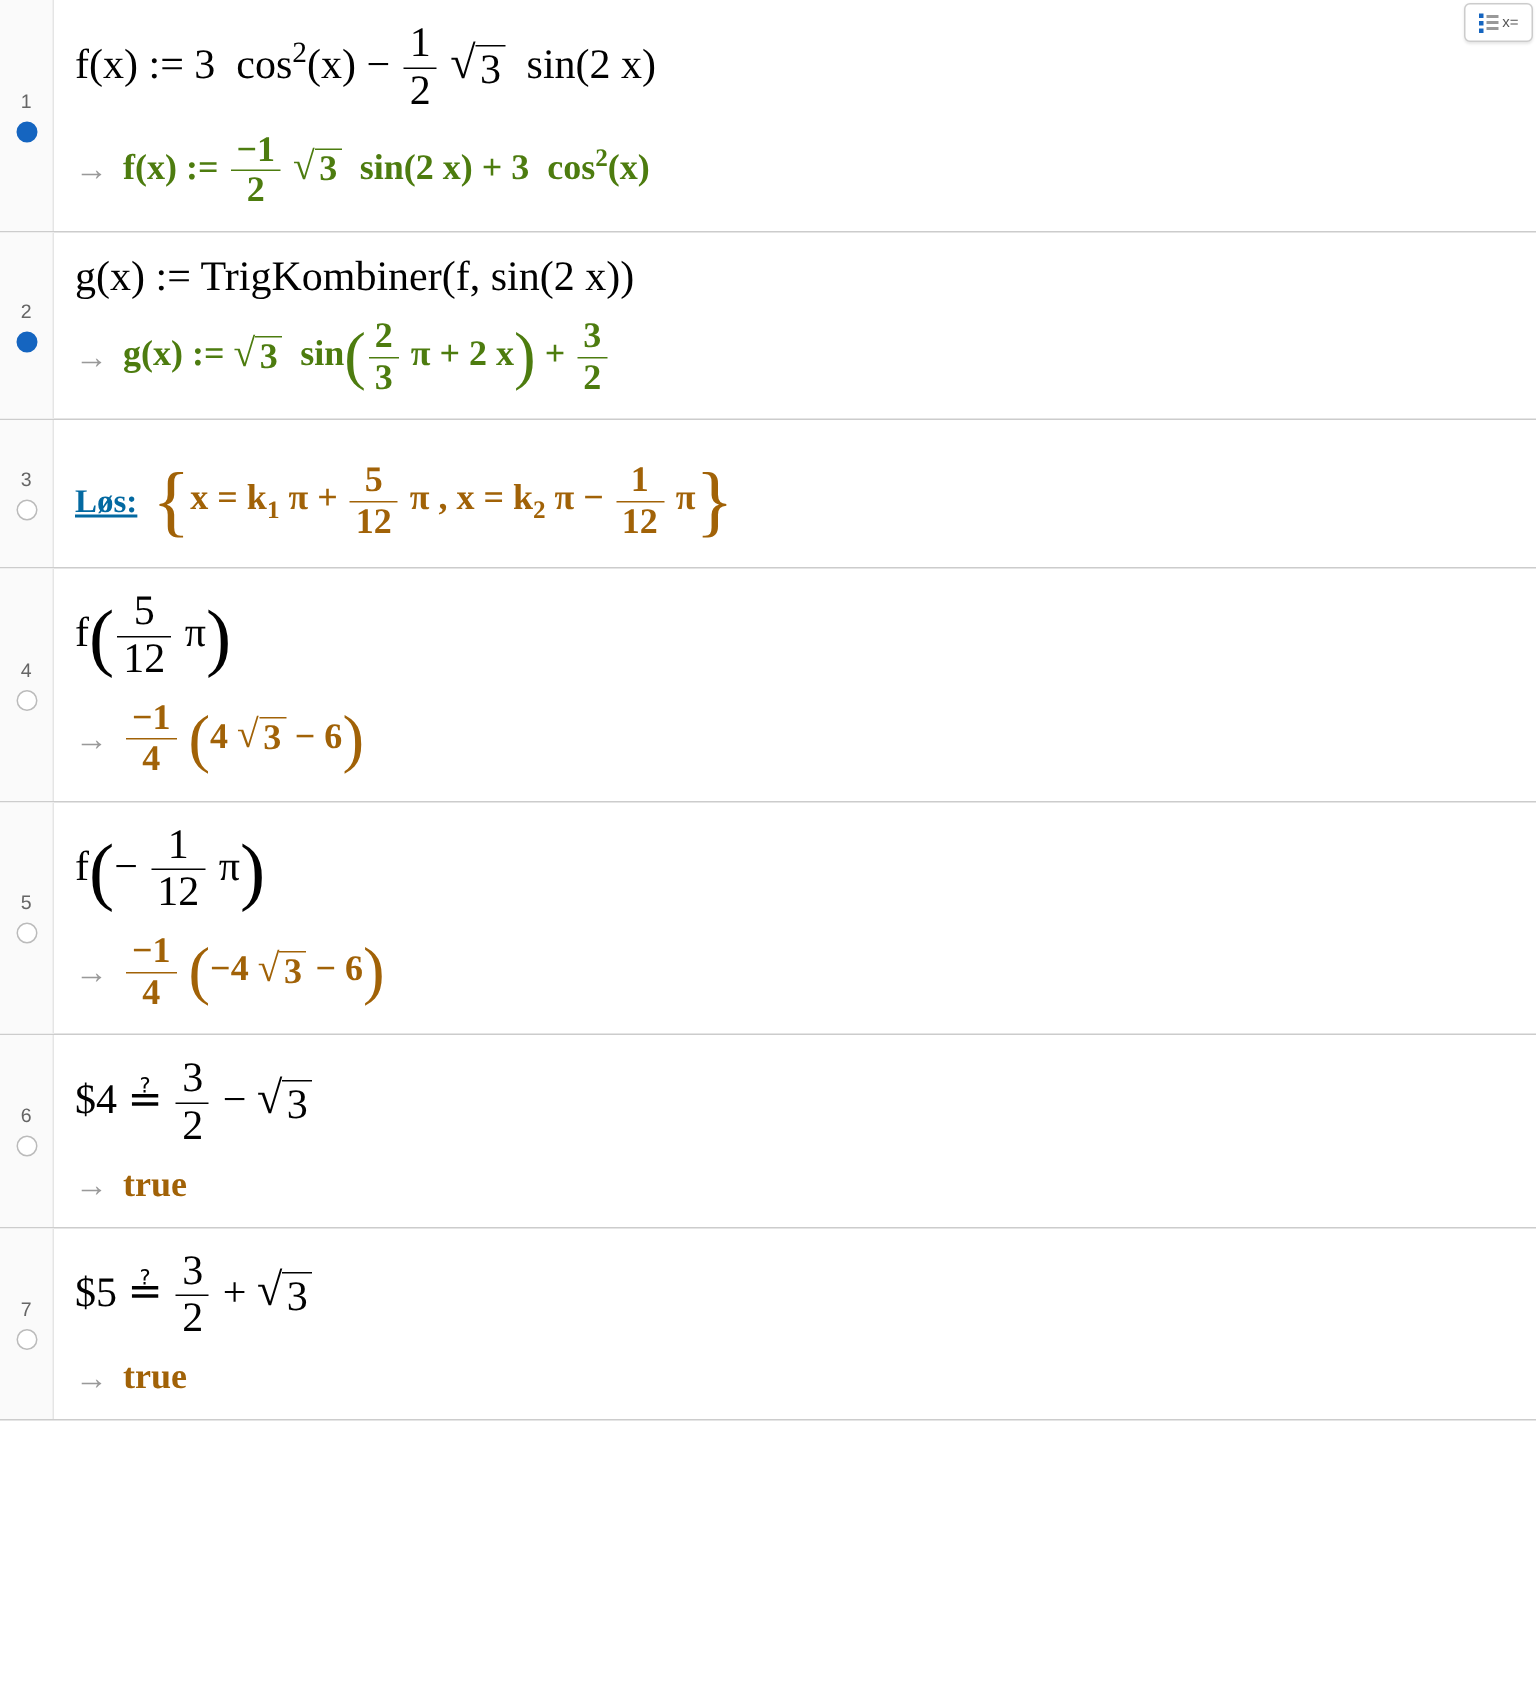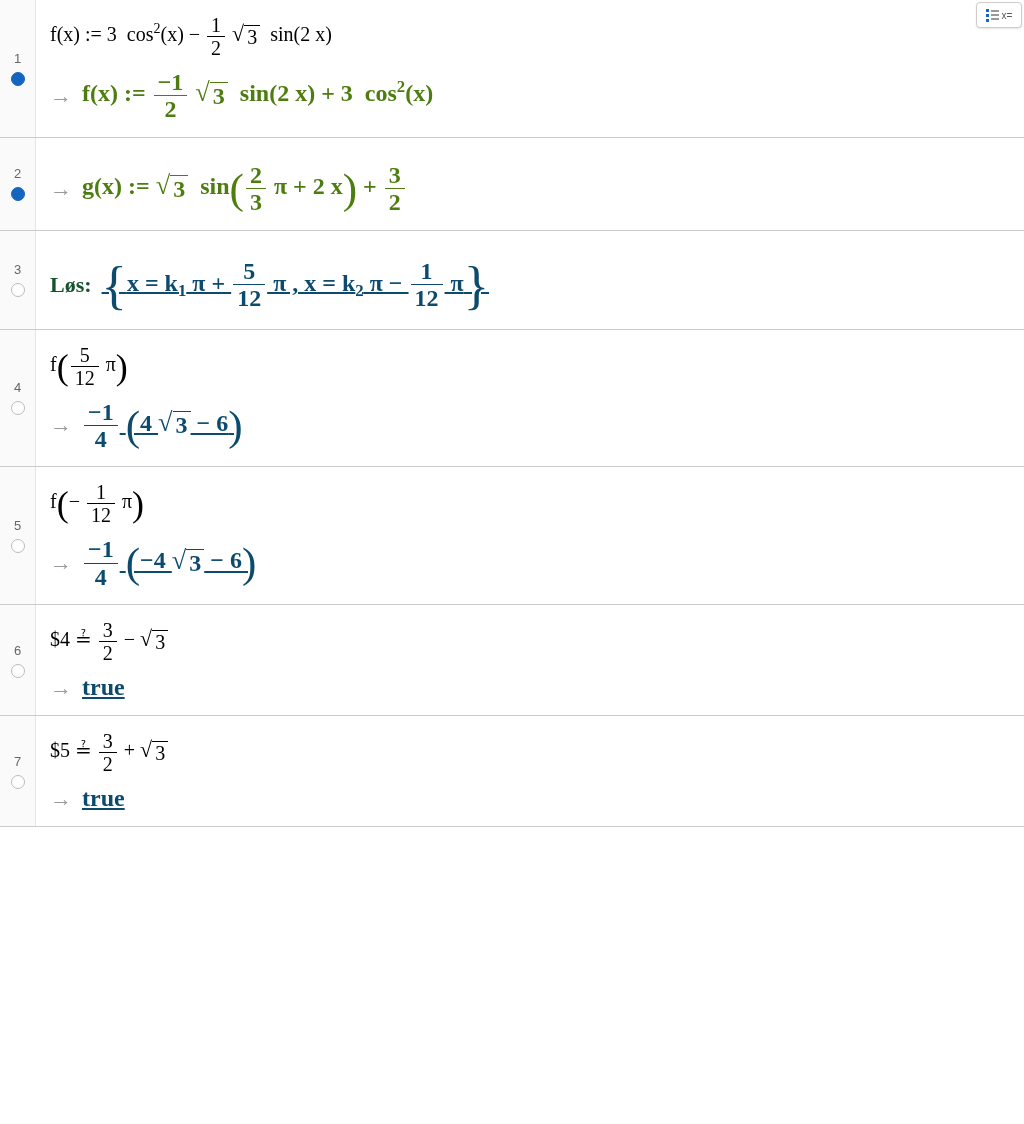--- a/index.html
+++ b/index.html
@@ -47,21 +47,21 @@
   }
   .marker.grey {
     border-color: #bbb;
   }
   .content {
     flex: 1;
     padding: 14px 10px 14px 10px;
     font-family: 'Cambria Math', 'Times New Roman', serif;
   }
   .input-line {
-    font-size: 20px;
+    font-size: 28px;
     color: #010101;
     margin-bottom: 6px;
     padding-left: 4px;
   }
   .output-line {
     font-size: 24px;
     padding-left: 4px;
     display: flex;
     align-items: center;
     gap: 10px;
@@ -70,28 +70,28 @@
   .arrow {
     color: #999;
     font-size: 22px;
     font-weight: normal;
   }
   .result {
     color: #4d7c0f;
     font-weight: bold;
   }
   .result-black {
-    color: #0c4a6e;
+    color: #a16207;
     font-weight: bold;
-    text-decoration: underline;
   }
   .solve-label {
-    color: #14532d;
+    color: #0369a1;
     font-weight: bold;
     font-size: 22px;
+    text-decoration: underline;
   }
   .frac {
     display: inline-block;
     vertical-align: middle;
     text-align: center;
     margin: 0 2px;
   }
   .frac .num {
     display: block;
     border-bottom: 1.5px solid currentColor;
@@ -186,20 +186,21 @@
             </span><span class="sp"></span> sin(2 x) + 3<span class="sp"></span> cos<sup>2</sup>(x)</span>
         </div>
       </div>
     </div>
     <div class="row">
       <div class="gutter">
         <div class="rownum">2</div>
         <div class="marker filled"></div>
       </div>
       <div class="content">
+        <div class="input-line">g(x) := TrigKombiner(f, sin(2 x))</div>
         <div class="output-line">
           <span class="arrow">→</span>
           <span class="result">g(x) := <span class="sqrt">
               <span class="rad">3</span>
             </span><span class="sp"></span> sin<span class="big-paren">(</span><span class="frac"><span class="num">2</span><span class="den">3</span></span> π + 2 x<span class="big-paren">)</span> + <span class="frac"><span class="num">3</span><span class="den">2</span></span></span>
         </div>
       </div>
     </div>
     <div class="row">
       <div class="gutter">

